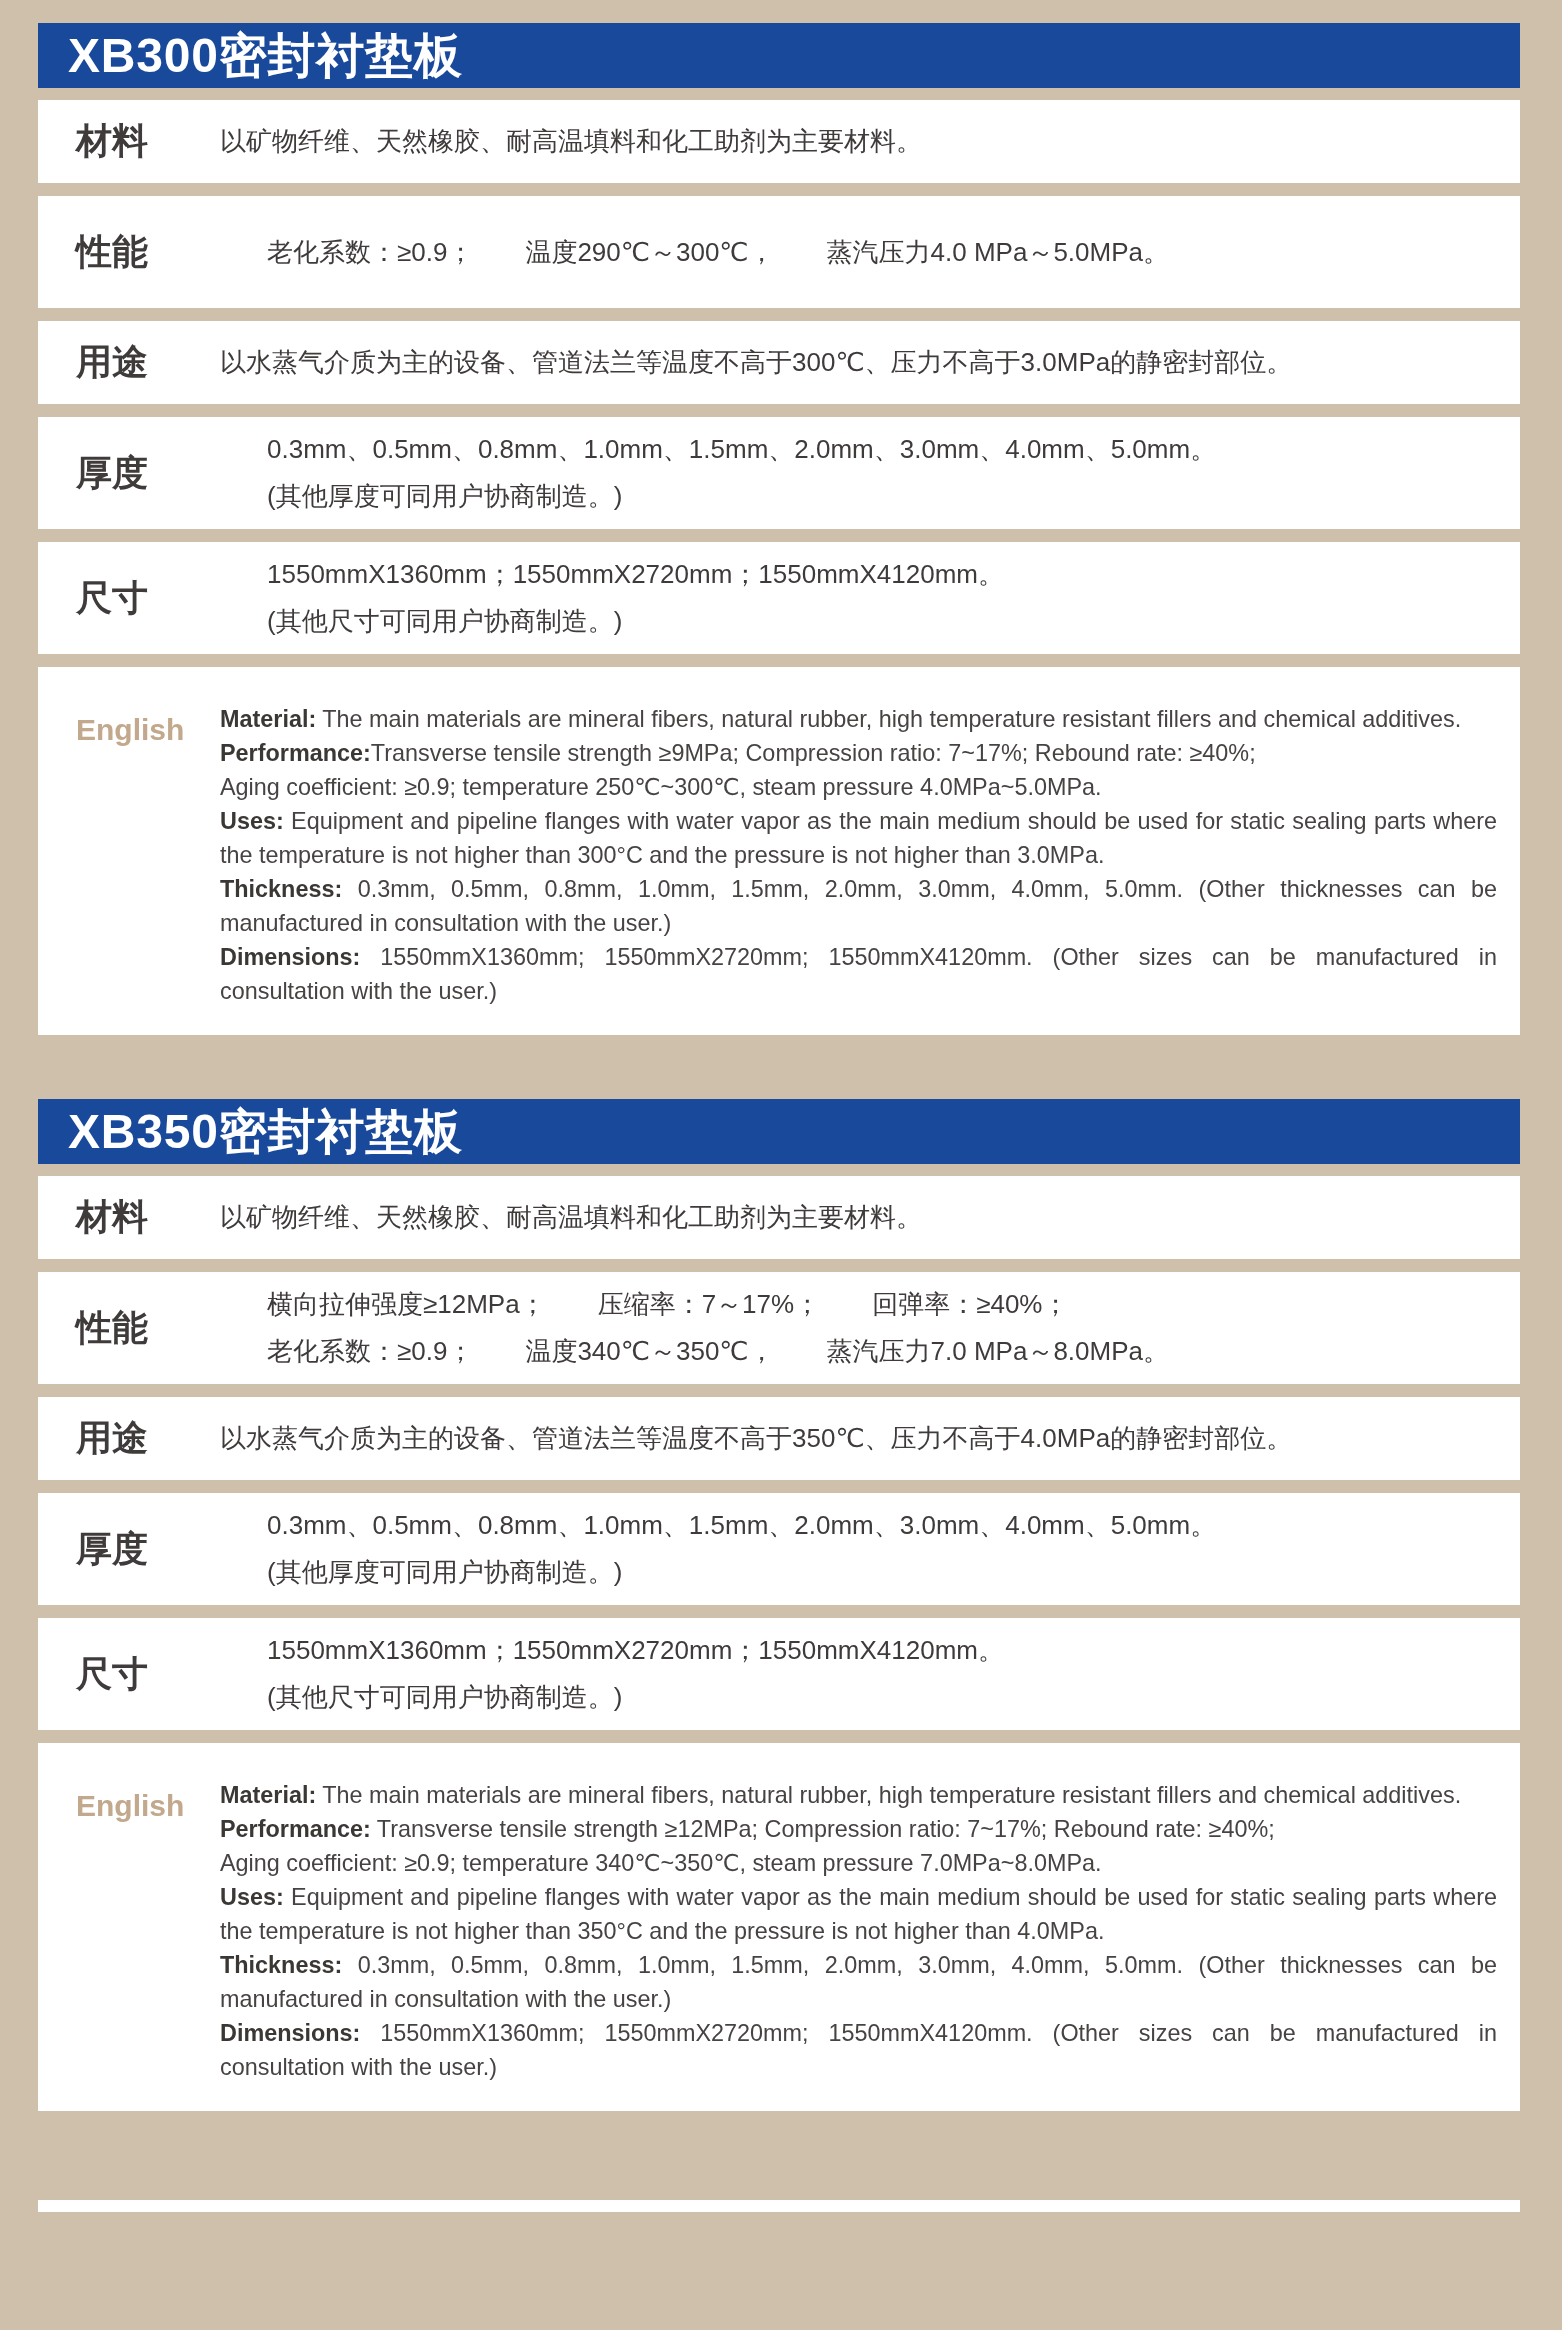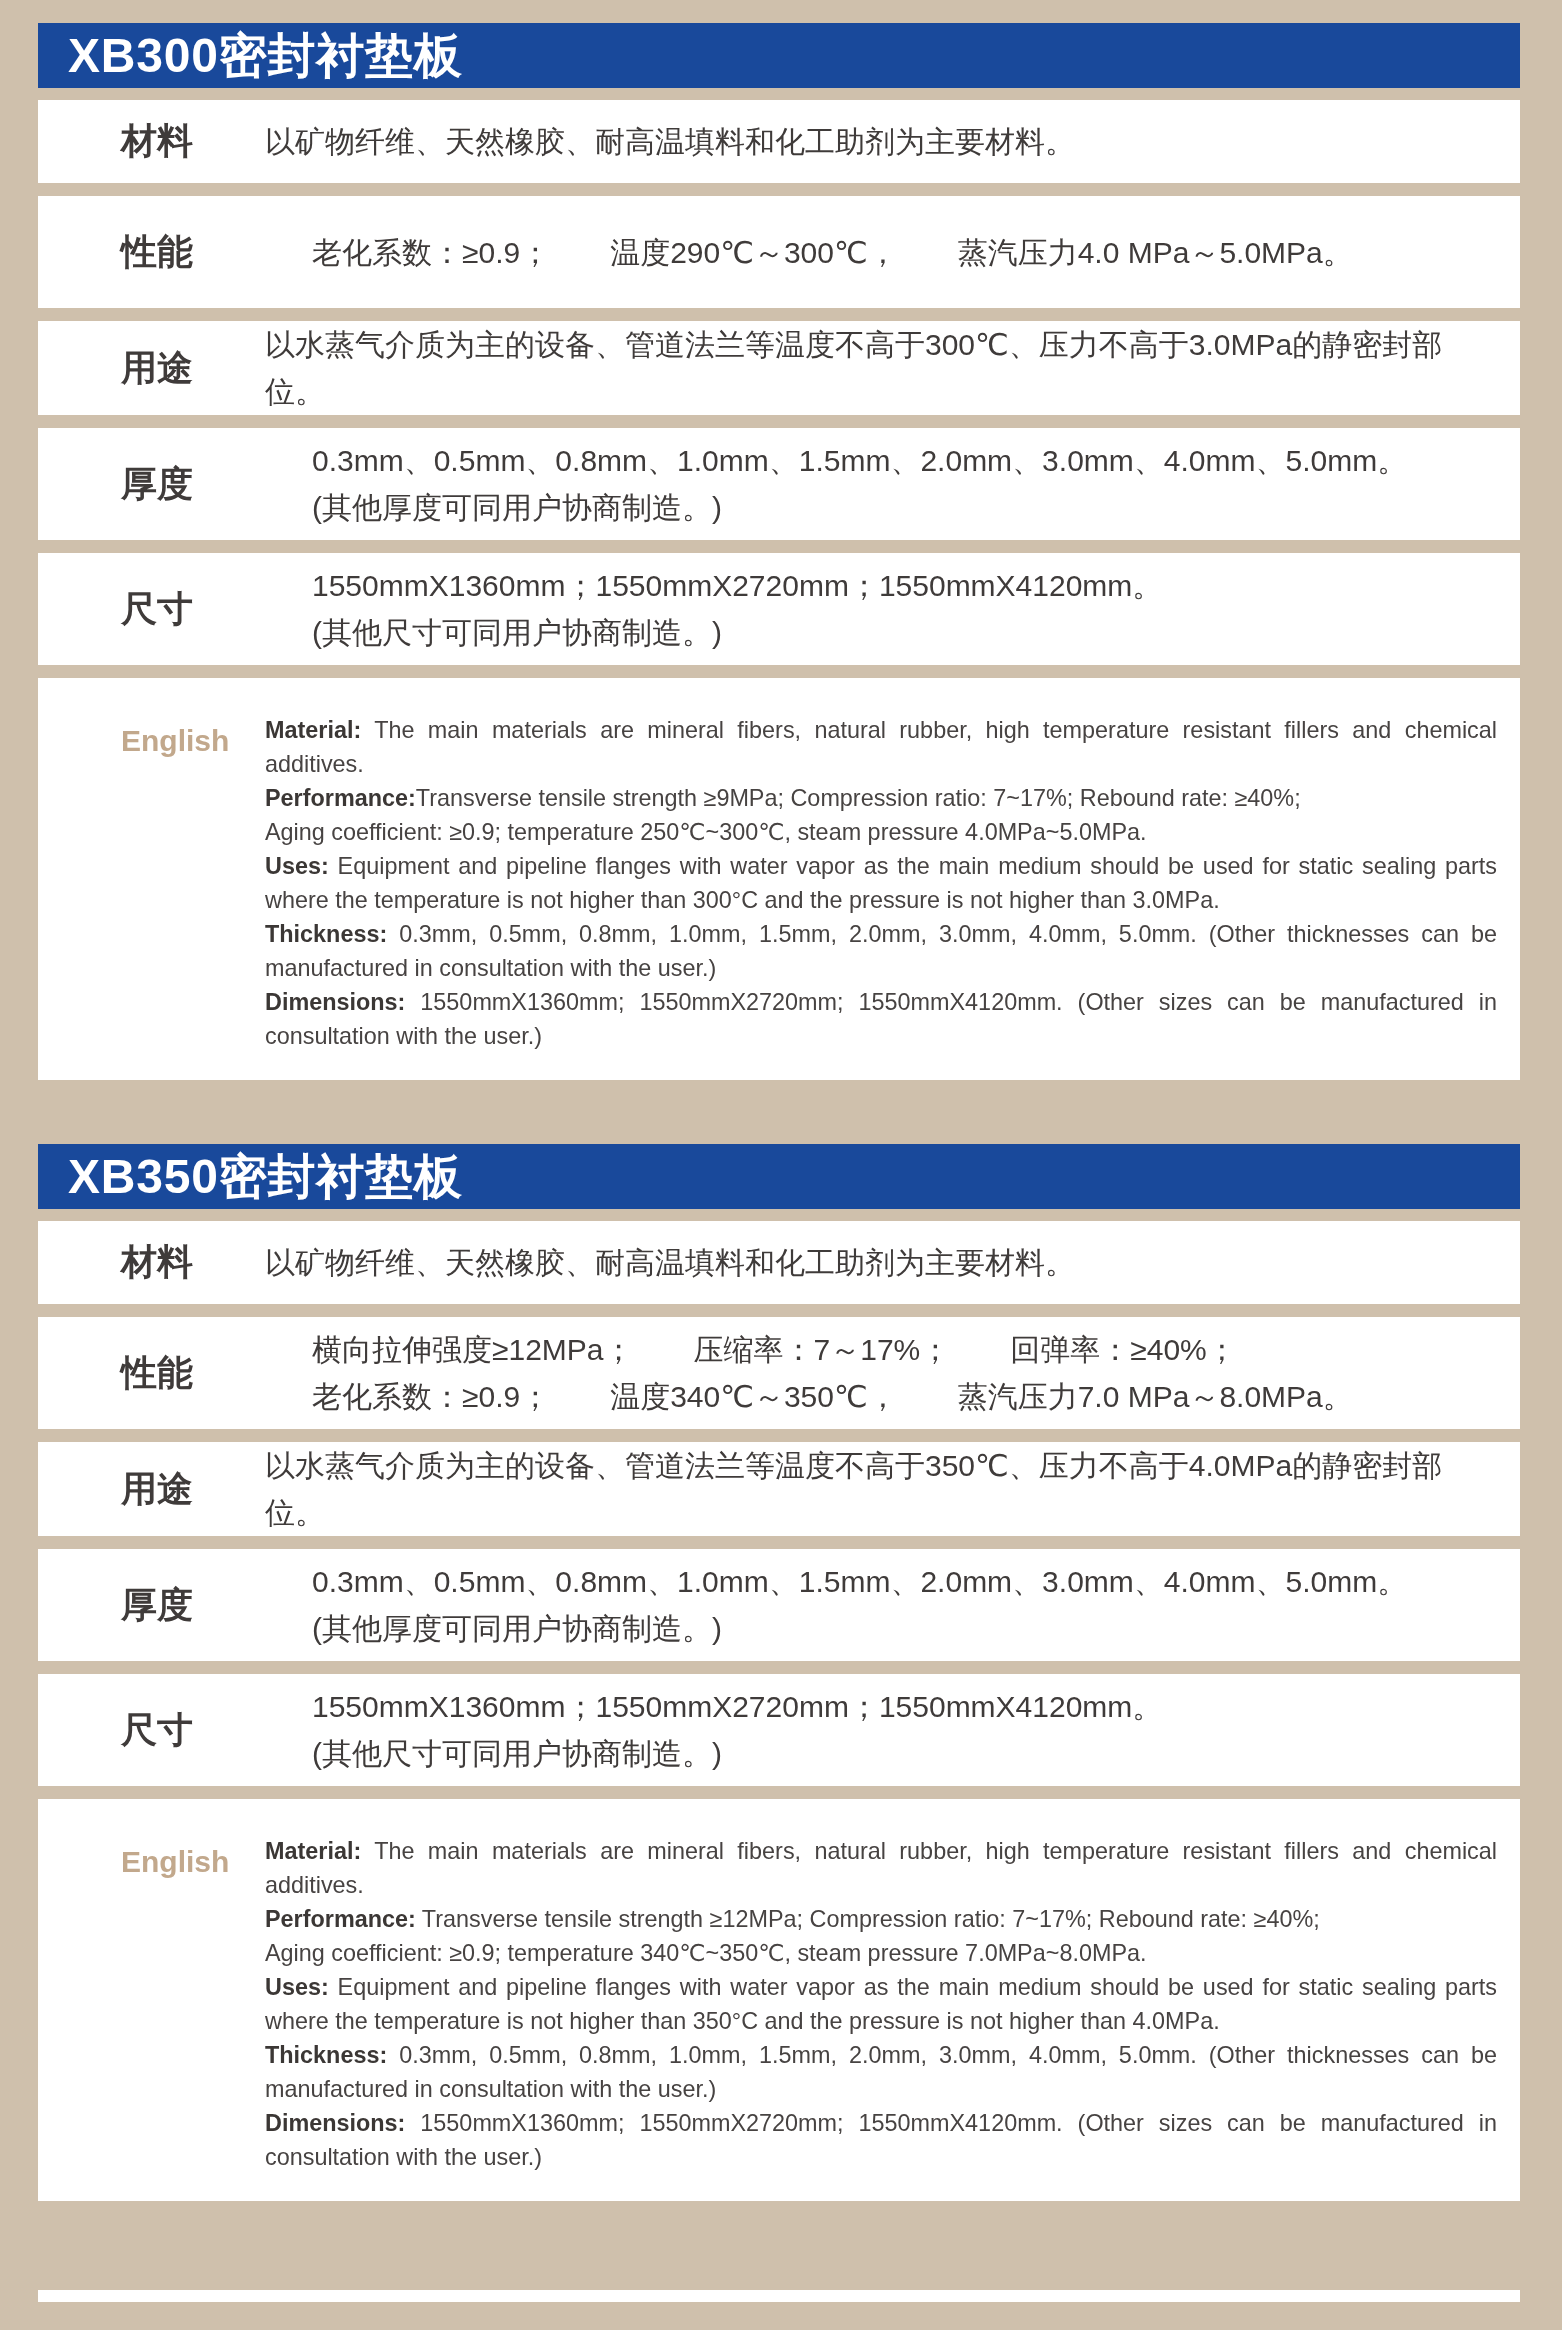--- a/index.html
+++ b/index.html
@@ -14,25 +14,25 @@
   .section{margin:0;}
   .section + .section{margin-top:64px;}
   .bar{
     height:65px;background:var(--blue);display:flex;align-items:center;
     padding-left:30px;box-sizing:border-box;margin-bottom:12px;
   }
   .bar .title{color:#fff;font-size:48px;font-weight:bold;letter-spacing:0.8px;}
   .row{background:var(--white);display:flex;margin-bottom:13px;box-sizing:border-box;}
   .row .label{
     flex:0 0 182px;width:182px;box-sizing:border-box;padding-left:38px;
-    font-size:36px;font-weight:bold;display:flex;align-items:center;color:var(--ink);margin-left:45px;
+    font-size:36px;font-weight:bold;display:flex;align-items:center;color:var(--ink);
   }
   .row .body{
     flex:1;padding-right:30px;display:flex;flex-direction:column;justify-content:center;
-    font-size:30px;line-height:47px;color:var(--ink);
+    font-size:26px;line-height:47px;color:var(--ink);
   }
   .h1{min-height:83px;}
   .h2{min-height:112px;gap:47px;}
   .row.english{padding:35px 0 27px 0;margin-bottom:0;}
   .row.english .label{
     align-items:flex-start;padding-top:10.6px;font-size:30px;color:var(--englabel);
   }
   .ebody{flex:1;padding-right:23px;font-size:23.4px;line-height:34px;color:var(--eng);text-align:justify;}
   .ebody p{margin:0;}
   .ebody b{color:#3b3735;}

